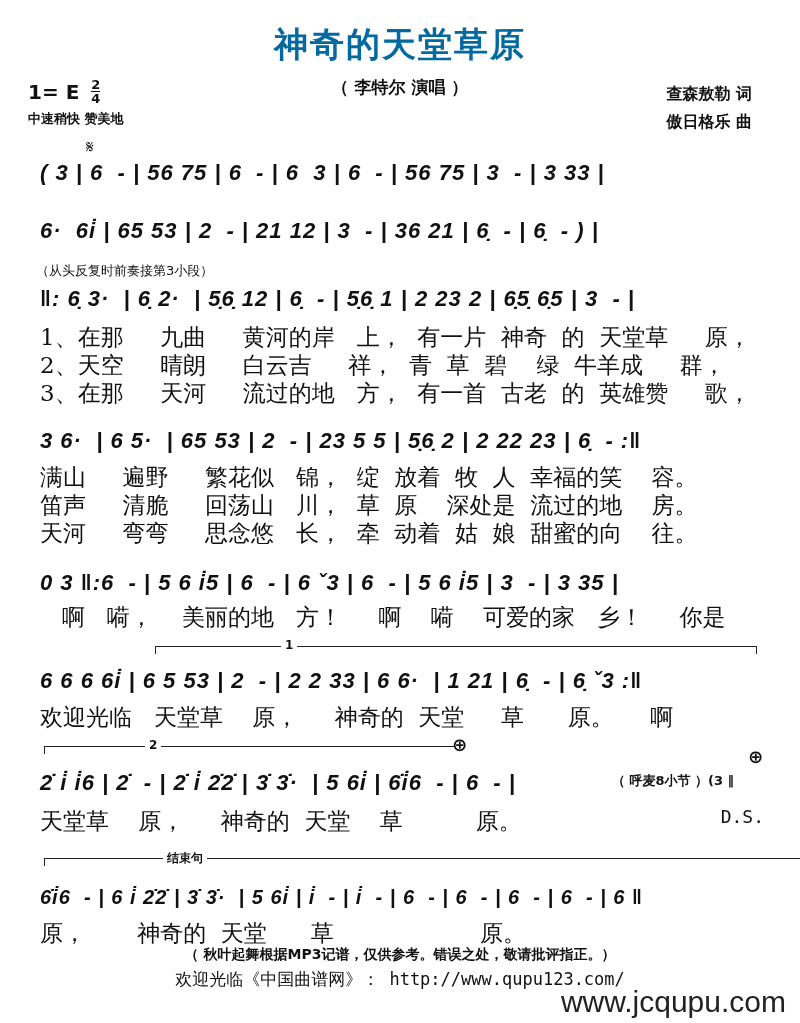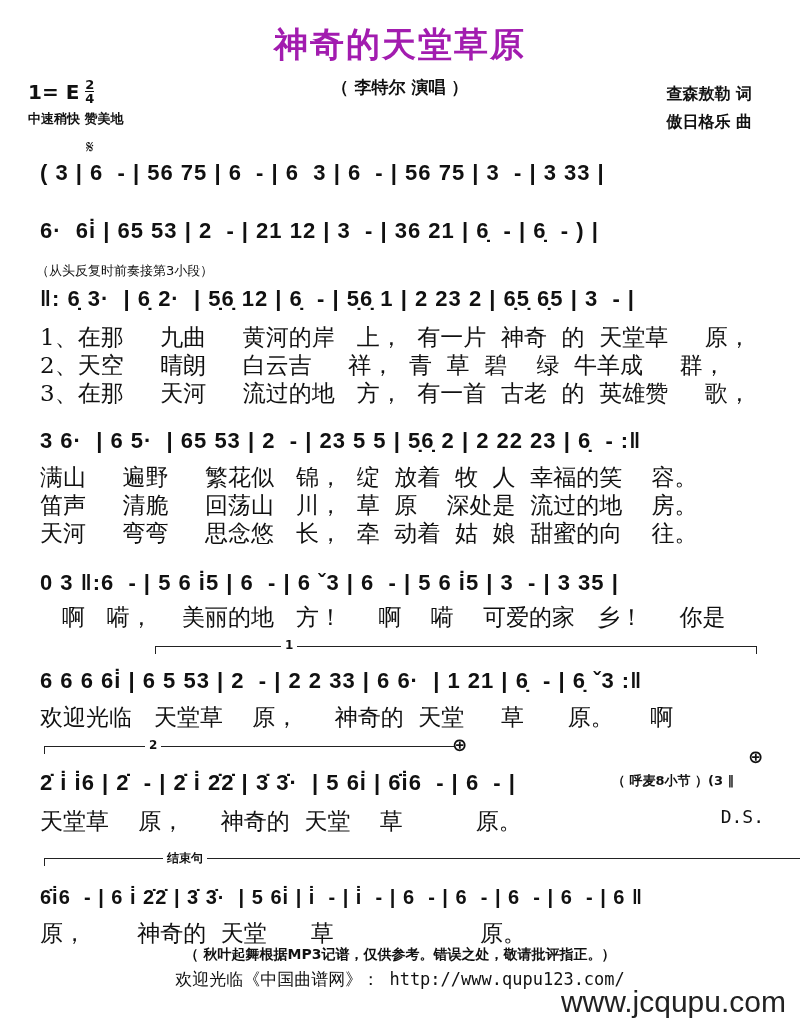--- a/index.html
+++ b/index.html
@@ -3,31 +3,31 @@
 <meta charset="utf-8">
 <style>
   * { box-sizing: border-box; margin: 0; padding: 0; }
   body {
     width: 800px; height: 1023px; background: #ffffff; position: relative;
     font-family: "DejaVu Sans", sans-serif; color: #111; overflow: hidden;
   }
   .abs { position: absolute; }
   .title {
     left: 0; width: 800px; top: 22px; text-align: center;
-    font-size: 34px; font-weight: bold; color: #a21caf; letter-spacing: 2px;
+    font-size: 34px; font-weight: bold; color: #0369a1; letter-spacing: 2px;
   }
   .singer { left: 0; width: 800px; top: 76px; text-align: center; font-size: 17px; font-weight: bold; }
-  .key { left: 28px; top: 78px; font-size: 20px; font-weight: bold; display:flex; align-items:center; gap:6px;}
+  .key { left: 28px; top: 78px; font-size: 20px; font-weight: bold; display:flex; align-items:center; gap:12px;}
   .frac { display:inline-flex; flex-direction:column; align-items:center; font-size:13px; line-height:13px; }
   .frac span:first-child { border-bottom: 1px solid #111; }
   .tempo { left: 28px; top: 110px; font-size: 13px; font-weight: bold; }
   .credit { right: 48px; font-size: 16px; font-weight: bold; text-align: right; }
   .note-line {
     left: 40px; width: 740px; font-family: "Liberation Sans", sans-serif;
-    font-size: 22px; font-weight: bold; white-space: pre; letter-spacing: 1px;
+    font-size: 22px; font-weight: bold; white-space: pre; letter-spacing: 1px; font-style: italic;
   }
   .lyric-line {
     left: 40px; width: 740px; font-family: "DejaVu Serif", serif; font-size: 23px; white-space: pre;
   }
   .small-note { font-size: 13px; font-weight: normal; left: 36px; }
   .bracket-line { border-top: 1.5px solid #222; height: 8px; border-left: 1.5px solid #222; }
   .bracket-line.right-end { border-right: 1.5px solid #222; }
   .bracket-label { background: #fff; padding: 0 4px; font-size: 12px; font-weight: bold; top: -9px; }
   .footer1 { left: 0; width: 800px; top: 946px; text-align: center; font-size: 14px; font-weight: bold; }
   .footer2 { left: 0; width: 800px; top: 968px; text-align: center; font-size: 17px; font-family: "DejaVu Sans Mono", monospace; }

